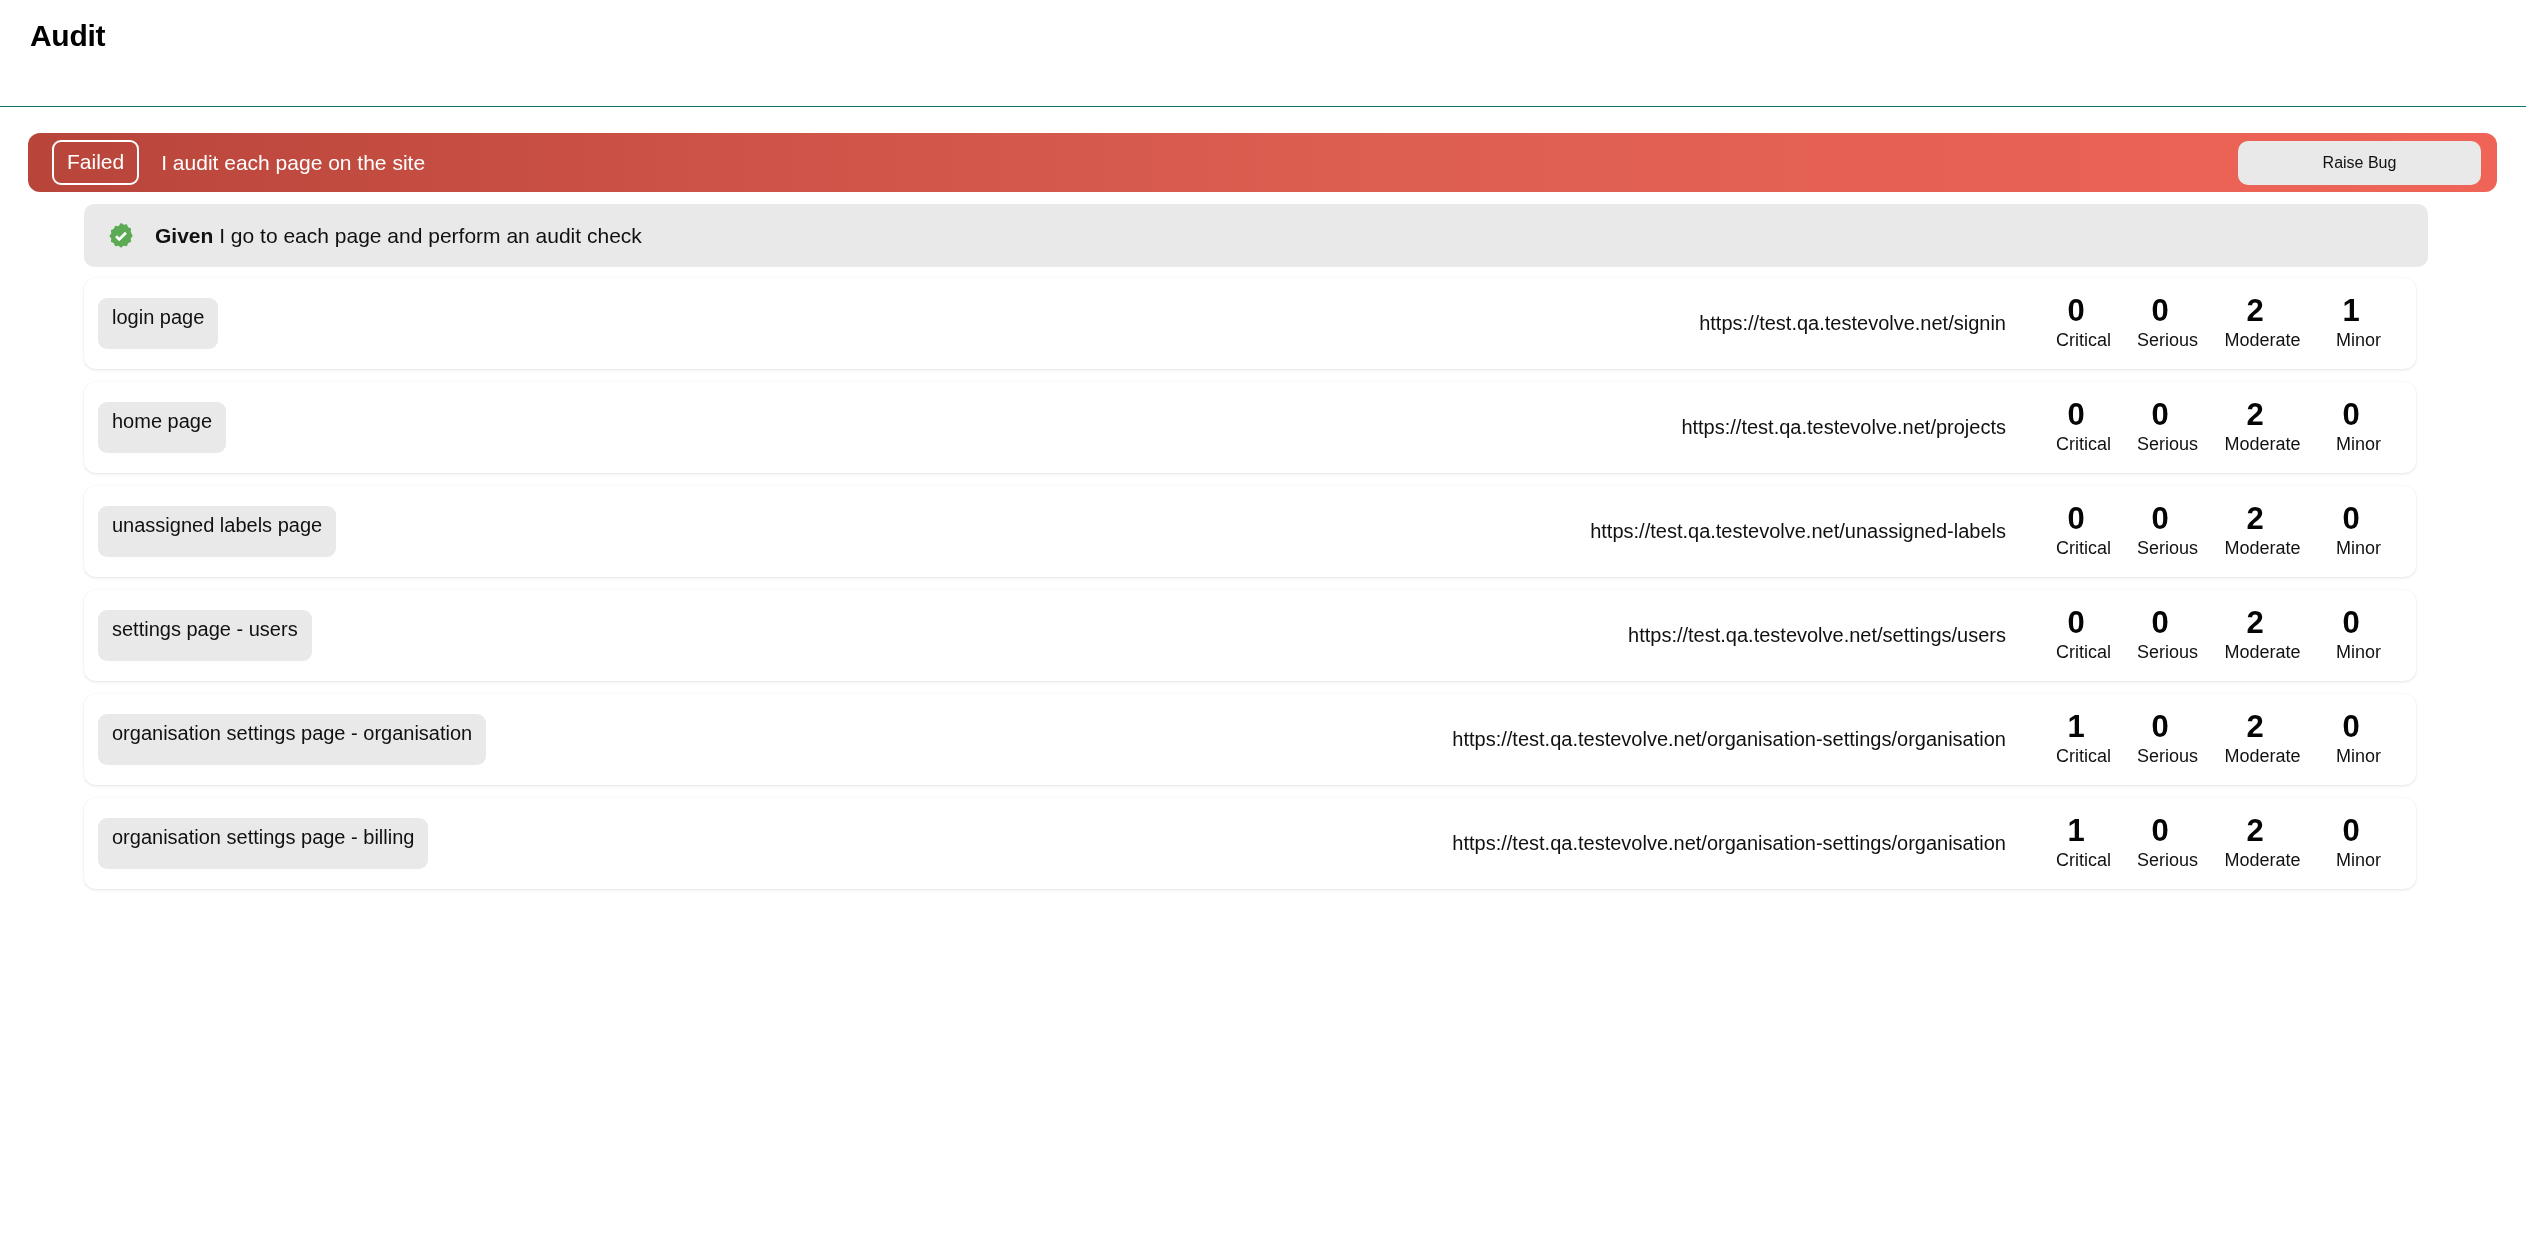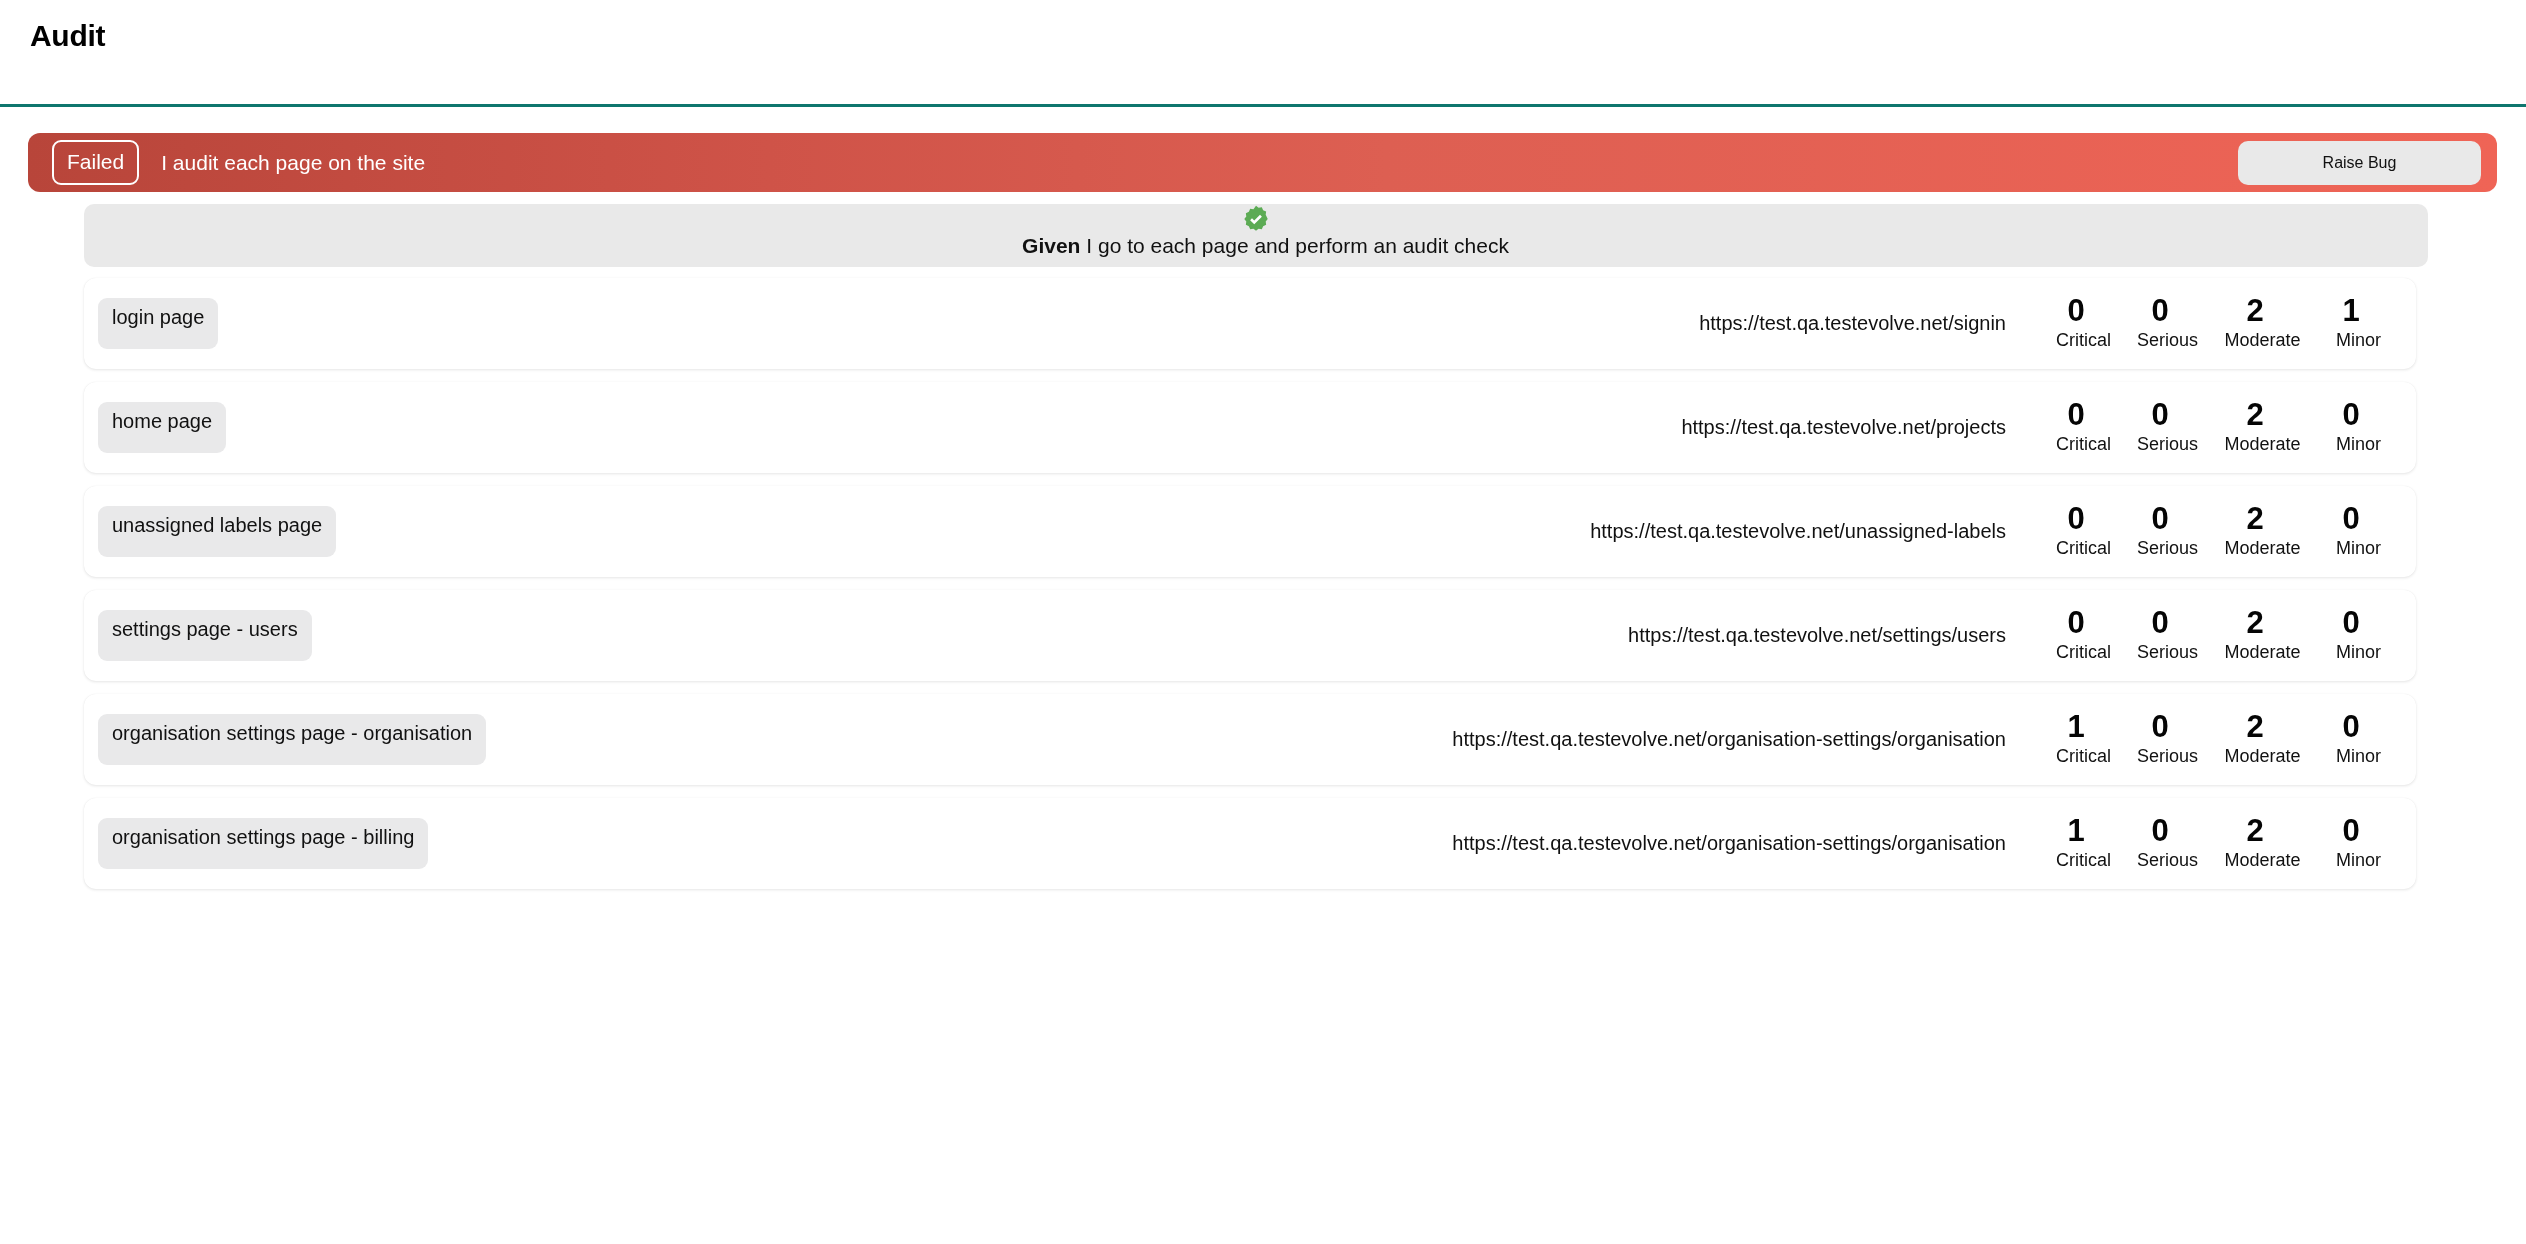--- a/index.html
+++ b/index.html
@@ -9,21 +9,21 @@
     height: 1244px;
     background: #ffffff;
     font-family: "Liberation Sans", sans-serif;
     overflow: hidden;
   }
 
   
   .page-header {
     height: 107px;
     background: #ffffff;
-    border-bottom: 3px solid #0f766e;
+    border-bottom: 1px solid #0f766e;
     display: flex;
     align-items: flex-start;
     padding: 18px 0 0 30px;
   }
   .page-title {
     font-size: 30px;
     font-weight: bold;
     color: #000000;
     letter-spacing: -0.3px;
     line-height: 1.2;
@@ -81,21 +81,20 @@
   }
 
   .step-row {
     background: #e9e9e9;
     border-radius: 10px;
     height: 63px;
     margin-top: 12px;
     display: flex;
     align-items: center;
     padding: 0 22px;
-    flex-direction: column;
   }
 
   .step-badge {
     width: 30px;
     height: 30px;
     flex: 0 0 30px;
     display: block;
   }
 
   .step-text {

